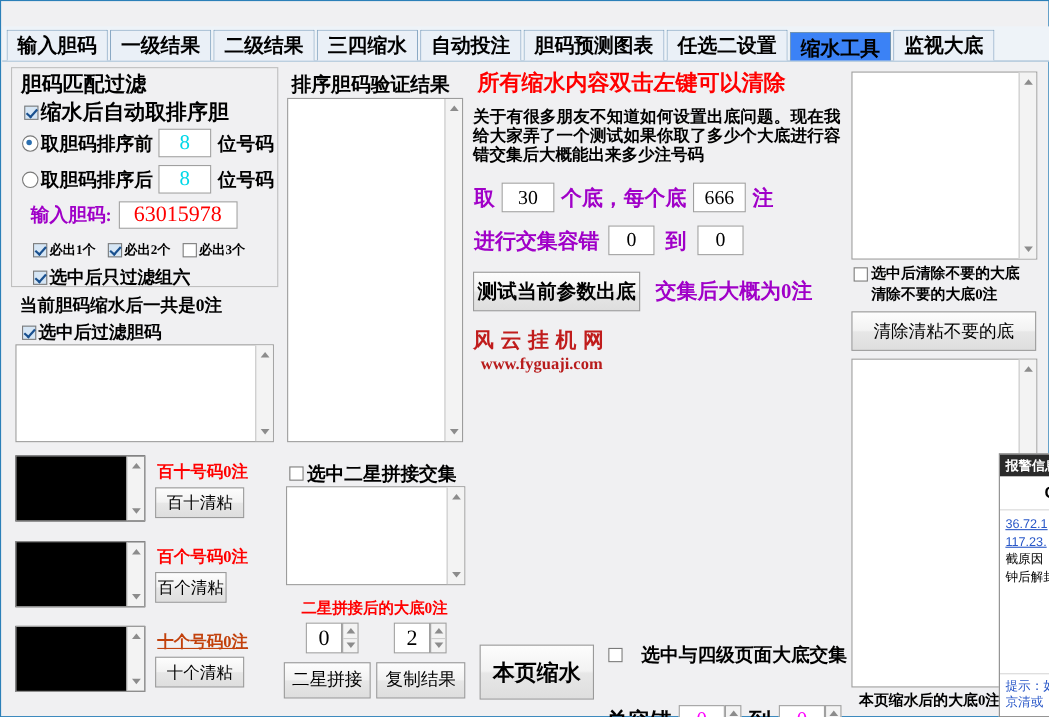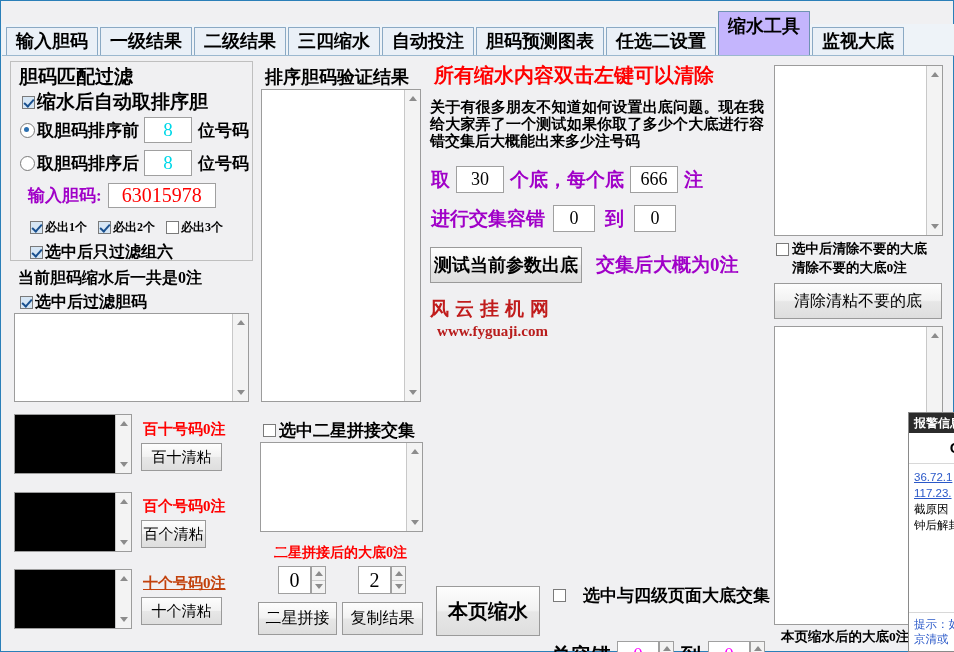--- a/index.html
+++ b/index.html
@@ -59,21 +59,21 @@
     height:28px;line-height:26px;
     padding:0 9px;margin-right:2px;
     background:#eaf0f7;
     border:1px solid #8aa9c4;border-bottom:none;
     box-sizing:border-box;
     font-family:"Liberation Serif","DejaVu Serif",serif;
     font-size:18px;font-weight:bold;color:#000000;
     border-radius:1px 1px 0 0;
     white-space:nowrap;
   }
-  .tab.active{background:#c4b5fd;height:44px;line-height:28px;border-color:#6f93b3;}
+  .tab.active{background:#3b82f6;height:26px;line-height:28px;border-color:#6f93b3;}
 
   
   .content{position:absolute;left:1px;top:55px;width:952px;height:596px;}
 
   
   .lbl{font-family:"Liberation Serif","DejaVu Serif",serif;color:#000;}
   .listbox{
     background:#ffffff;border:1px solid #9c9c9c;box-sizing:border-box;
     position:relative;
   }

